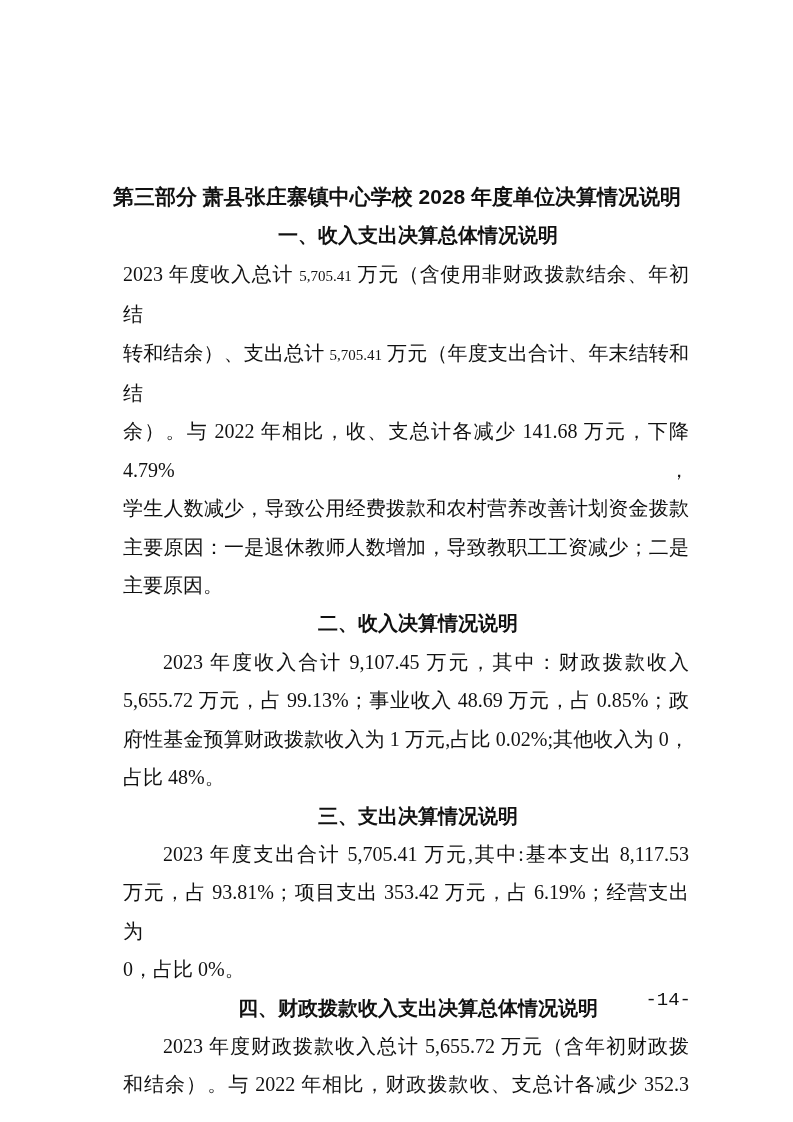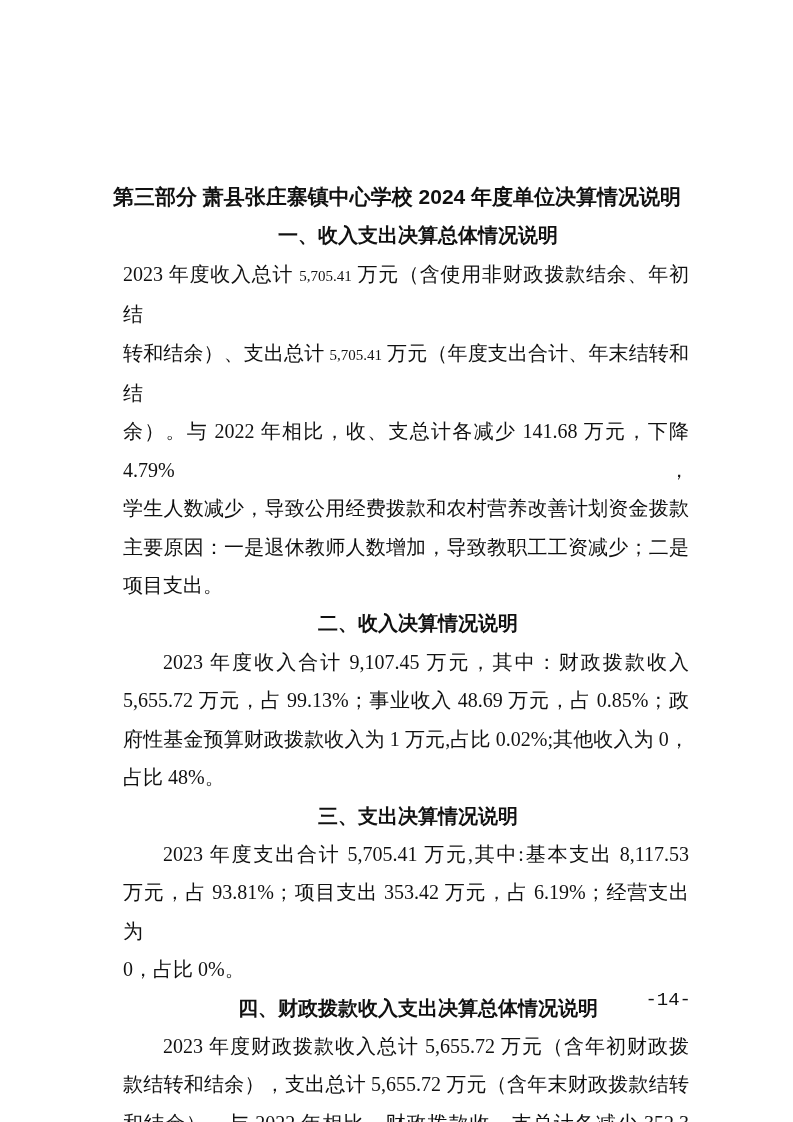--- a/index.html
+++ b/index.html
@@ -52,37 +52,36 @@
     font-size:19px;
     line-height:20px;
     font-family:Liberation Mono, monospace;
   }
 </style>
 </head>
 <body>
 
 <div class="page">
   <div class="content">
-    <div class="doc-title">第三部分 萧县张庄寨镇中心学校 2024 年度单位决算情况说明</div>
+    <div class="doc-title">第三部分 萧县张庄寨镇中心学校 2028 年度单位决算情况说明</div>
 
   <div class="heading">一、收入支出决算总体情况说明</div>
       <div class="line just"><span>2023 年度收入总计 </span><span class="num-small">5,705.41</span><span> 万元（含使用非财政拨款结余、年初结</span></div>
       <div class="line just"><span>转和结余）、支出总计 </span><span class="num-small">5,705.41</span><span> 万元（年度支出合计、年末结转和结</span></div>
       <div class="line just"><span>余）。与 2022 年相比，收、支总计各减少 141.68 万元，下降 4.79%，</span></div>
       <div class="line just"><span>学生人数减少，导致公用经费拨款和农村营养改善计划资金拨款</span></div>
       <div class="line just"><span>主要原因：一是退休教师人数增加，导致教职工工资减少；二是</span></div>
-      <div class="line"><span>项目支出。</span></div>
+      <div class="line"><span>主要原因。</span></div>
       <div class="heading">二、收入决算情况说明</div>
       <div class="line just indent"><span>2023 年度收入合计 9,107.45 万元，其中：财政拨款收入</span></div>
       <div class="line just"><span>5,655.72 万元，占 99.13%；事业收入 48.69 万元，占 0.85%；政</span></div>
       <div class="line just"><span>府性基金预算财政拨款收入为 1 万元,占比 0.02%;其他收入为 0，</span></div>
       <div class="line"><span>占比 48%。</span></div>
       <div class="heading">三、支出决算情况说明</div>
       <div class="line just indent"><span>2023 年度支出合计 5,705.41 万元,其中:基本支出 8,117.53</span></div>
       <div class="line just"><span>万元，占 93.81%；项目支出 353.42 万元，占 6.19%；经营支出为</span></div>
       <div class="line"><span>0，占比 0%。</span></div>
       <div class="heading">四、财政拨款收入支出决算总体情况说明</div>
       <div class="line just indent"><span>2023 年度财政拨款收入总计 5,655.72 万元（含年初财政拨</span></div>
-      <div class="line just"><span>款结转和结余），支出总计 5,655.72 万元（含年末财政拨款结转</span></div>
       <div class="line just"><span>和结余）。与 2022 年相比，财政拨款收、支总计各减少 352.3</span></div>
     </div>
   <div class="page-number">-14-</div>
 </div>
 
 </body></html>

